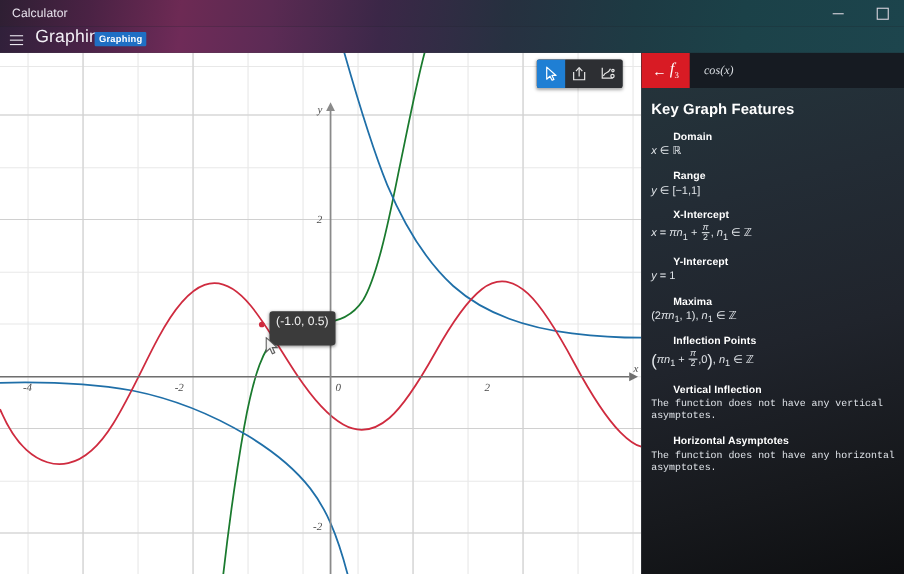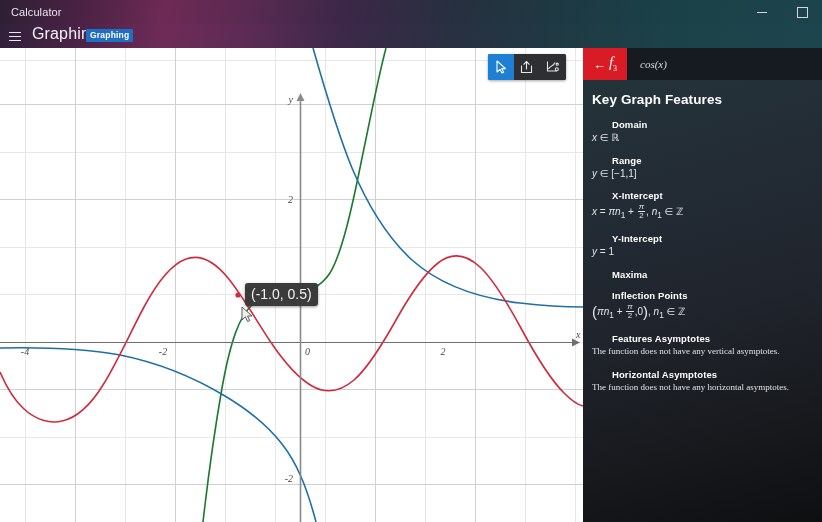--- a/index.html
+++ b/index.html
@@ -155,22 +155,22 @@
   }
   .gt-btn.active { background: #1f7fd4; }
 
   
   .point-tooltip {
     position: absolute;
     left: 245px;
     top: 235px;
     background: #3b3b3b;
     color: #f2f2f2;
-    font-size: 14px;
-    padding: 3px 6px 4px 6px;
+    font-size: 11px;
+    padding: 3px 6px 16px 6px;
     border-radius: 3px;
     white-space: nowrap;
     box-shadow: 0 1px 3px rgba(0,0,0,.4);
   }
   .cursor-arrow {
     position: absolute;
     left: 241px;
     top: 258px;
   }
 
@@ -257,21 +257,21 @@
     margin-bottom: 2px;
     padding-left: 20px;
   }
   .feature-value {
     font-family: Liberation Sans, sans-serif;
     font-size: 10px;
     color: #e2e6ea;
     line-height: 1.25;
   }
   .feature-value.prose {
-    font-family: Liberation Serif, serif;
+    font-family: Liberation Mono, monospace;
     font-size: 9px;
     color: #dfe3e8;
   }
   .feature.asym { margin-bottom: 12px; }
   .feature.tall { margin-bottom: 13px; }
 
   
   .mi { font-style: italic; }
   .frac {
     display: inline-block;
@@ -477,29 +477,30 @@
         </div>
 
         <div class="feature">
           <div class="feature-title">Y-Intercept</div>
           <div class="feature-value"><span class="mi">y</span> = 1</div>
         </div>
 
 
         <div class="feature">
           <div class="feature-title">Maxima</div>
+          <div class="feature-value">(2<span class="mi">πn</span><sub>1</sub>, 1), <span class="mi">n</span><sub>1</sub> ∈ ℤ</div>
         </div>
 
         <div class="feature tall">
           <div class="feature-title">Inflection Points</div>
           <div class="feature-value"><span class="big-paren">(</span><span class="mi">πn</span><sub>1</sub> + <span class="frac"><span class="num mi">π</span><span class="den">2</span></span>,0<span class="big-paren">)</span>, <span class="mi">n</span><sub>1</sub> ∈ ℤ</div>
         </div>
 
         <div class="feature asym">
-          <div class="feature-title">Features Asymptotes</div>
+          <div class="feature-title">Vertical Inflection</div>
           <div class="feature-value prose">The function does not have any vertical asymptotes.</div>
         </div>
 
         <div class="feature asym">
           <div class="feature-title">Horizontal Asymptotes</div>
           <div class="feature-value prose">The function does not have any horizontal asymptotes.</div>
         </div>
 
       </div>
     </div>

